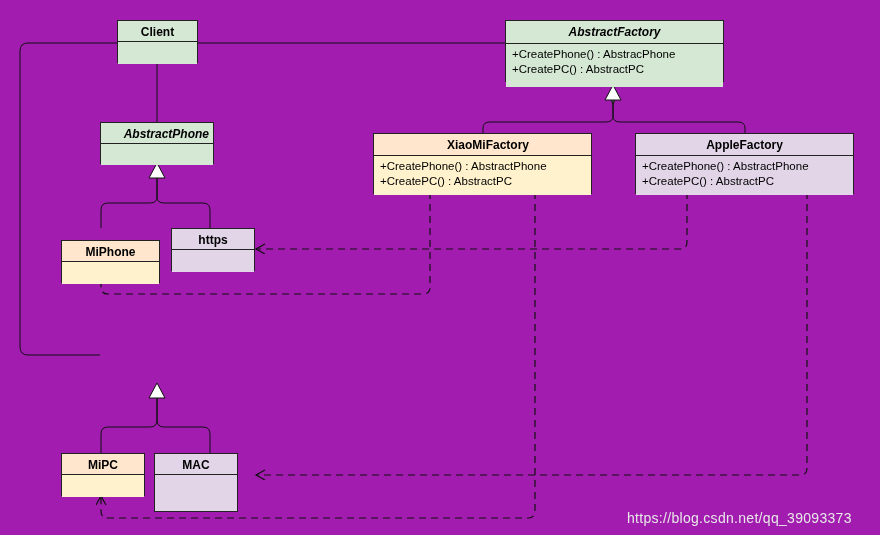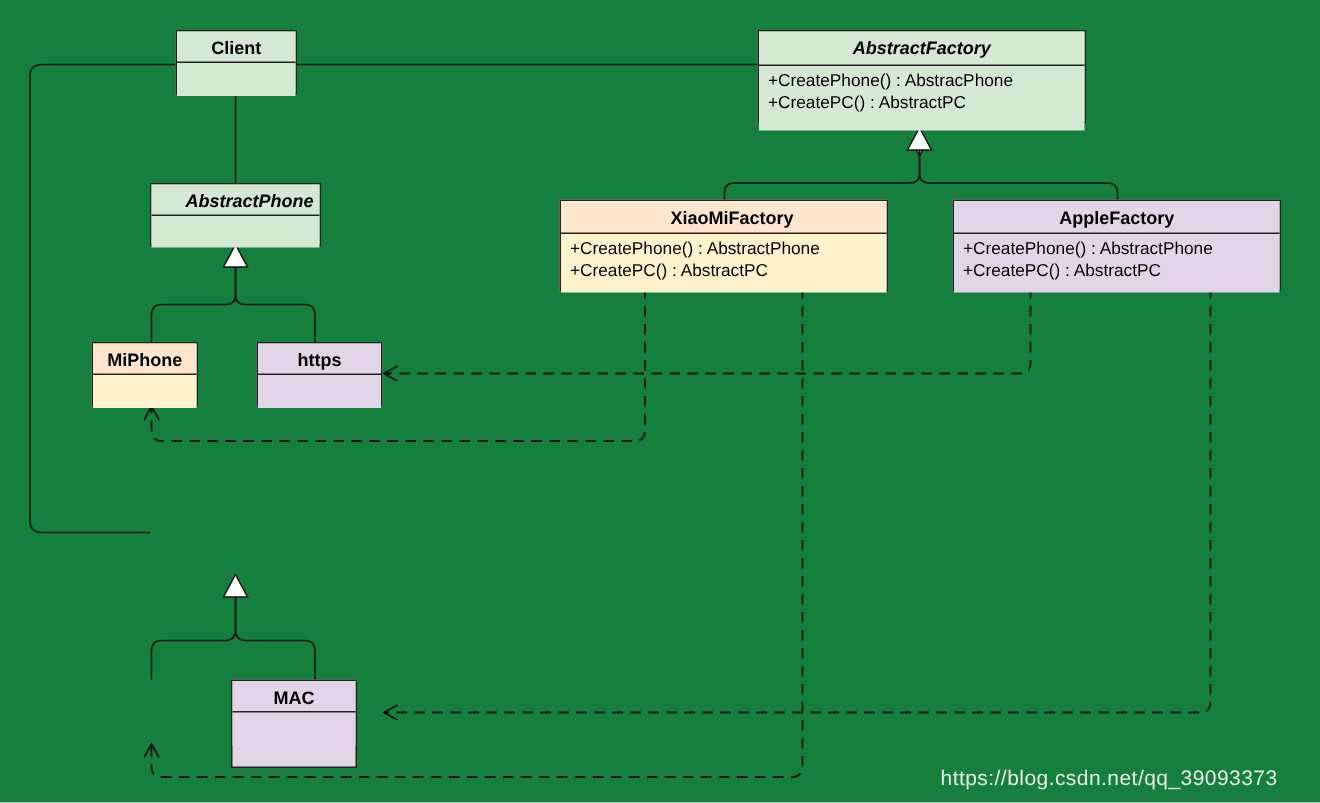--- a/index.html
+++ b/index.html
@@ -4,21 +4,21 @@
 <style>
   html, body {
     margin: 0;
     padding: 0;
     background: #ffffff;
   }
   #canvas {
     position: relative;
     width: 880px;
     height: 535px;
-    background: #15803d;
+    background: #a21caf;
     font-family: "Liberation Sans", sans-serif;
     overflow: hidden;
   }
   .uml-box {
     position: absolute;
     box-sizing: border-box;
     border: 1px solid #222222;
     background: #ffffff;
   }
   .uml-title {
@@ -143,31 +143,35 @@
       <div class="member">+CreatePhone() : AbstractPhone</div>
       <div class="member">+CreatePC() : AbstractPC</div>
     </div>
   </div>
 
   <div class="uml-box fill-green" style="left:100px; top:122px; width:114px; height:42px;">
     <div class="uml-title italic-title fill-green" style="height:20px;text-align:right;">AbstractPhone</div>
     <div class="uml-body fill-green" style="height:22px;"></div>
   </div>
 
-  <div class="uml-box fill-yellow2" style="left:61px; top:228px; width:71px; height:43px;">
+  <div class="uml-box fill-yellow2" style="left:61px; top:240px; width:99px; height:43px;">
     <div class="uml-title bold-title fill-yellow" style="height:20px;">MiPhone</div>
     <div class="uml-body fill-yellow2" style="height:23px;"></div>
   </div>
 
   <div class="uml-box fill-purple" style="left:171px; top:228px; width:84px; height:43px;">
     <div class="uml-title bold-title fill-purple" style="height:20px;">https</div>
     <div class="uml-body fill-purple" style="height:23px;"></div>
   </div>
 
 
+  <div class="uml-box fill-yellow2" style="left:61px; top:453px; width:84px; height:43px;">
+    <div class="uml-title bold-title fill-yellow" style="height:20px;">MiPC</div>
+    <div class="uml-body fill-yellow2" style="height:23px;"></div>
+  </div>
 
   <div class="uml-box fill-purple" style="left:154px; top:453px; width:84px; height:59px;">
     <div class="uml-title bold-title fill-purple" style="height:20px;">MAC</div>
     <div class="uml-body fill-purple" style="height:23px;"></div>
   </div>
 
   <div class="watermark" style="left:627px; top:510px;">https://blog.csdn.net/qq_39093373</div>
 
 </div>
 

